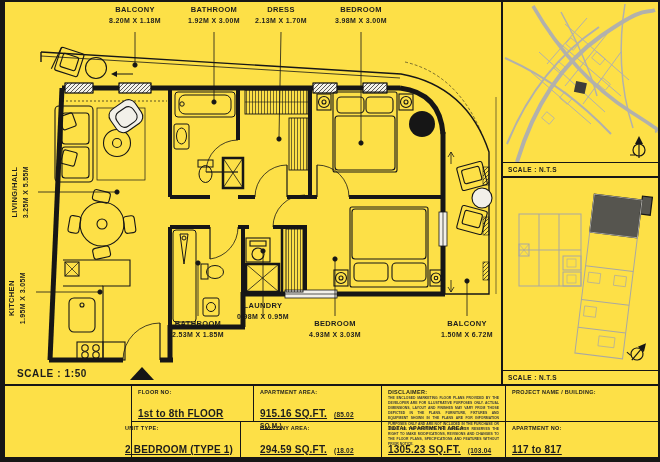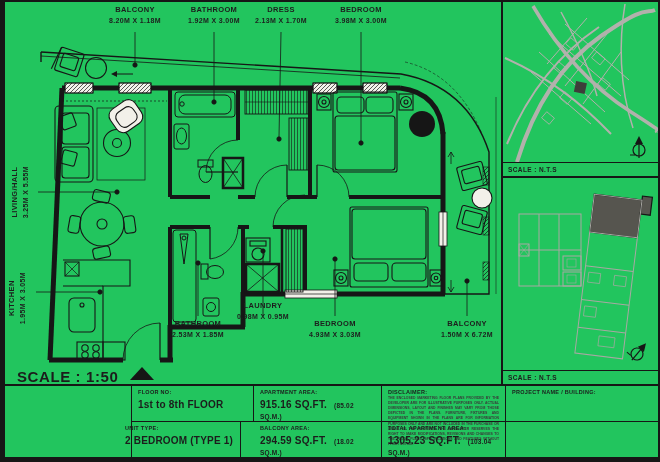--- a/index.html
+++ b/index.html
@@ -1,35 +1,35 @@
 <!DOCTYPE html>
 <html><head>
 <meta charset="utf-8">
 <style>
   html,body{margin:0;padding:0;background:#fff;}
   .sheet{position:relative;width:660px;height:462px;box-sizing:border-box;
-    background:#22c55e;border:2px solid #161616;border-left-width:5px;border-bottom-width:5px;
+    background:#fde047;border:2px solid #161616;border-left-width:5px;border-bottom-width:5px;
     font-family:"Liberation Sans",sans-serif;color:#1c1c1c;overflow:hidden;}
   .abs{position:absolute;}
   .line-v{position:absolute;background:#161616;width:2px;}
   .line-h{position:absolute;background:#161616;height:2px;}
   
   .rlabel{position:absolute;text-align:center;font-weight:700;letter-spacing:.35px;line-height:1.4;color:#1d1d1d;}
   .rlabel .nm{display:block;font-size:7.5px;}
   .rlabel .dm{display:block;font-size:7px;}
   .rlabel.vert{transform:rotate(-90deg);transform-origin:center;}
-  .scale-label{position:absolute;font-size:15px;font-weight:700;letter-spacing:.6px;}
+  .scale-label{position:absolute;font-size:10px;font-weight:700;letter-spacing:.6px;}
   .scale-nts{position:absolute;font-size:6.5px;font-weight:700;letter-spacing:.4px;left:5px;bottom:3px;}
   
   .panel{position:absolute;overflow:hidden;}
   
   .tbl{position:absolute;left:0;top:382px;width:653px;height:73px;border-top:2px solid #161616;box-sizing:border-box;}
   .cell{position:absolute;box-sizing:border-box;padding:3px 6px;}
   .cell .lab{font-size:5.5px;font-weight:700;letter-spacing:.3px;}
-  .cell .val{font-size:10px;font-weight:700;letter-spacing:.2px;margin-top:4px;}
+  .cell .val{font-size:10px;font-weight:700;letter-spacing:.2px;margin-top:13px;text-decoration:underline;}
   .cell .met{font-size:6.5px;font-weight:700;margin-left:7px;}
   .cell .tiny{font-size:3.4px;line-height:1.5;color:#3a3a3a;text-align:justify;margin-top:1px;font-weight:700;}
   .bdr-r{border-right:1.5px solid #161616;}
   .bdr-b{border-bottom:1.5px solid #161616;}
 </style>
 </head>
 <body>
 
 <div class="sheet">
 
@@ -431,15 +431,19 @@
       <div class="tiny">THE ENCLOSED MARKETING FLOOR PLANS PROVIDED BY THE DEVELOPER ARE FOR ILLUSTRATIVE PURPOSES ONLY. ACTUAL DIMENSIONS, LAYOUT AND FINISHES MAY VARY FROM THOSE DEPICTED IN THE PLANS. FURNITURE, FIXTURES AND EQUIPMENT SHOWN IN THE PLANS ARE FOR INFORMATION PURPOSES ONLY AND ARE NOT INCLUDED IN THE PURCHASE OR LEASE OF THE PROPERTY. THE DEVELOPER RESERVES THE RIGHT TO MAKE MODIFICATIONS, REVISIONS AND CHANGES TO THE FLOOR PLANS, SPECIFICATIONS AND FEATURES WITHOUT PRIOR NOTICE.</div>
     </div>
     <div class="cell bdr-r" style="left:377px;top:35.5px;width:124px;height:35.5px">
       <div class="lab">TOTAL APARTMENT AREA:</div>
       <div class="val"><span>1305.23 SQ.FT.</span><span class="met">(103.04 SQ.M.)</span></div>
     </div>
 
     <div class="cell bdr-b" style="left:501px;top:0;width:152px;height:35.5px">
       <div class="lab">PROJECT NAME / BUILDING:</div>
     </div>
+    <div class="cell" style="left:501px;top:35.5px;width:152px;height:35.5px">
+      <div class="lab">APARTMENT NO:</div>
+      <div class="val">117 to 817</div>
+    </div>
   </div>
 
 </div>
 
 </body></html>

